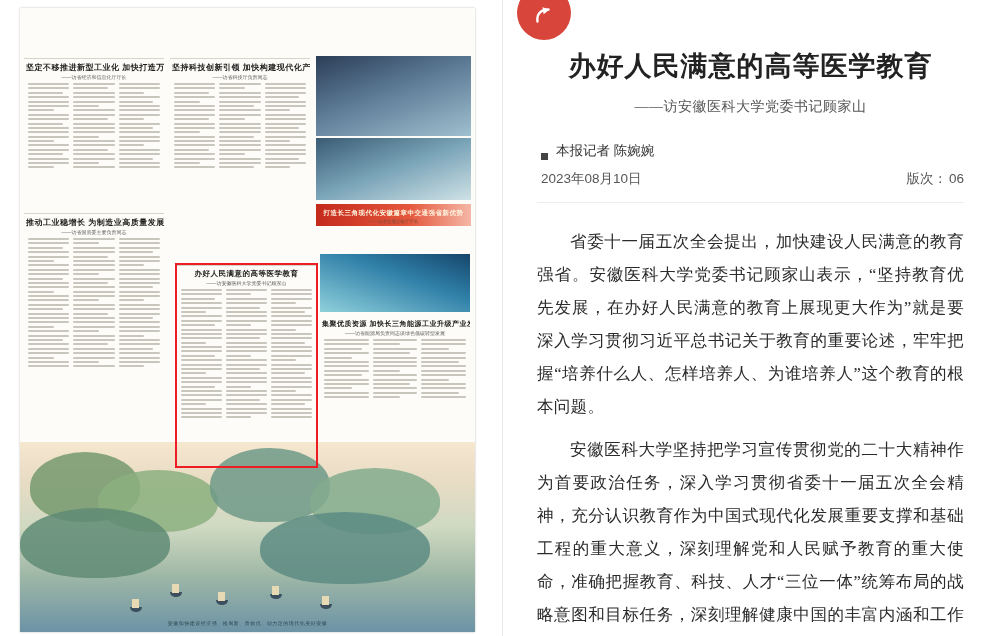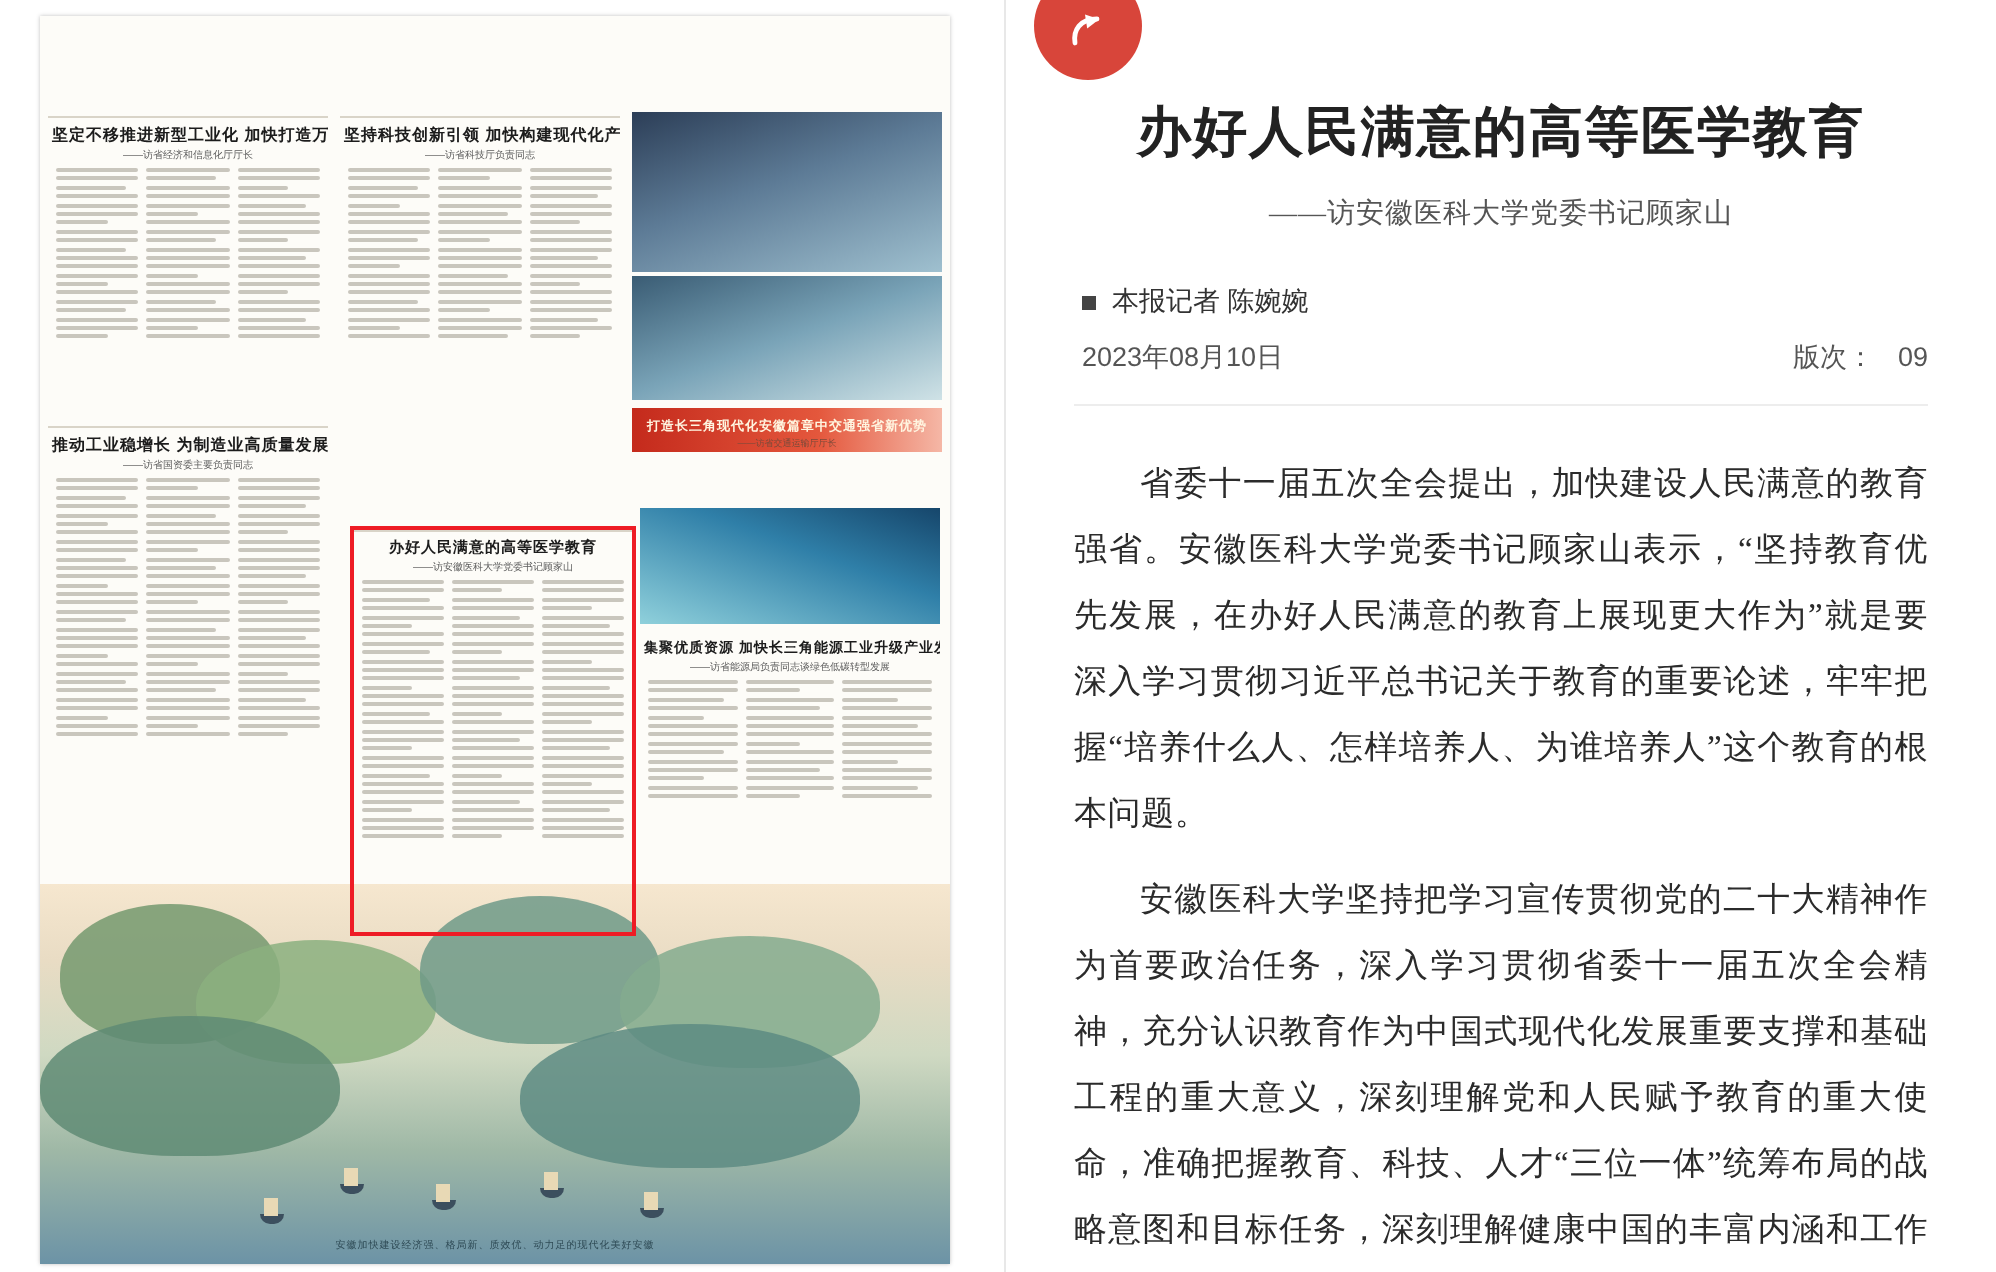--- a/index.html
+++ b/index.html
@@ -178,39 +178,39 @@
     color: #555;
     font-size: 14px;
     margin-top: 14px;
     letter-spacing: .5px;
   }
   .meta {
     margin-top: 26px;
     padding-left: 4px;
   }
   .meta-author {
-    display: flex; align-items: center;
+    display: flex; align-items: flex-end;
     color: #333; font-size: 13.5px;
   }
   .sq {
     display: inline-block;
     width: 7px; height: 7px;
     background: #444;
     margin-right: 8px;
   }
   .meta-row2 {
     display: flex;
     align-items: center;
     justify-content: space-between;
     margin-top: 10px;
     color: #555;
     font-size: 13.5px;
   }
   .meta-date { color: #555; }
-  .meta-edition { color: #555; margin-right: 12px; }
+  .meta-edition { color: #555; margin-right: 2px; }
 
   .divider {
     margin-top: 14px;
     height: 1px;
     background: #ededed;
   }
 
   .content {
     margin-top: 22px;
     font-family: "Liberation Serif", serif;
@@ -686,21 +686,21 @@
       <div class="subtitle">——访安徽医科大学党委书记顾家山</div>
 
       <div class="meta">
         <div class="meta-author">
           <span class="sq"></span>
           <span>本报记者 陈婉婉</span>
         </div>
         <div class="meta-row2">
           <span class="meta-date">2023年08月10日</span>
           <span>
-            <span class="meta-edition">版次：</span><span>09</span>
+            <span class="meta-edition">版次：</span><span>06</span>
           </span>
         </div>
       </div>
 
       <div class="divider"></div>
 
       <div class="content">
         <p>省委十一届五次全会提出，加快建设人民满意的教育强省。安徽医科大学党委书记顾家山表示，“坚持教育优先发展，在办好人民满意的教育上展现更大作为”就是要深入学习贯彻习近平总书记关于教育的重要论述，牢牢把握“培养什么人、怎样培养人、为谁培养人”这个教育的根本问题。</p>
         <p>安徽医科大学坚持把学习宣传贯彻党的二十大精神作为首要政治任务，深入学习贯彻省委十一届五次全会精神，充分认识教育作为中国式现代化发展重要支撑和基础工程的重大意义，深刻理解党和人民赋予教育的重大使命，准确把握教育、科技、人才“三位一体”统筹布局的战略意图和目标任务，深刻理解健康中国的丰富内涵和工作要求，为加快建设国内一流高水平医科大学开辟新赛道、塑造新优势。</p>
 

